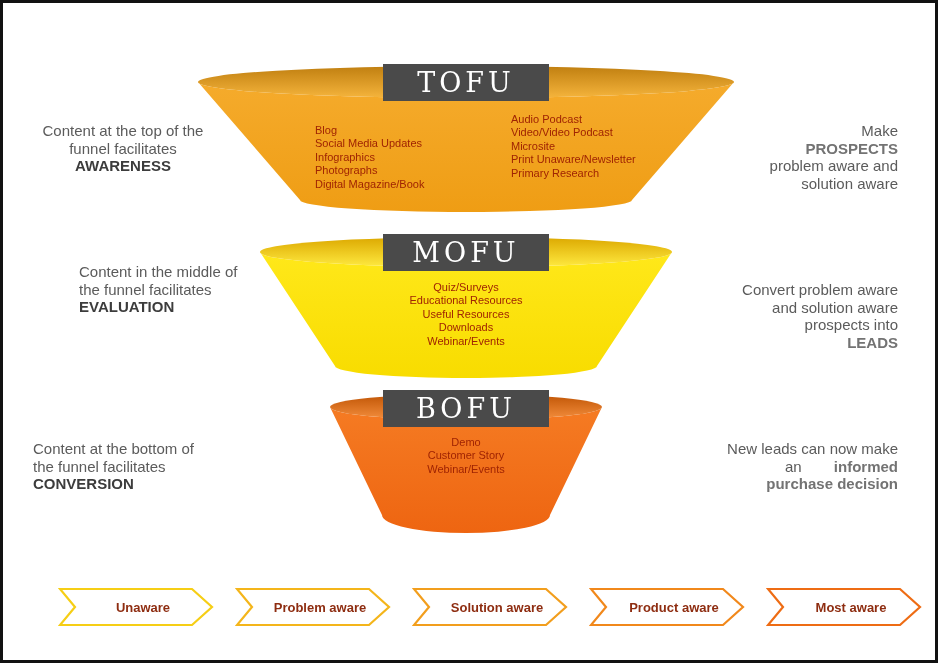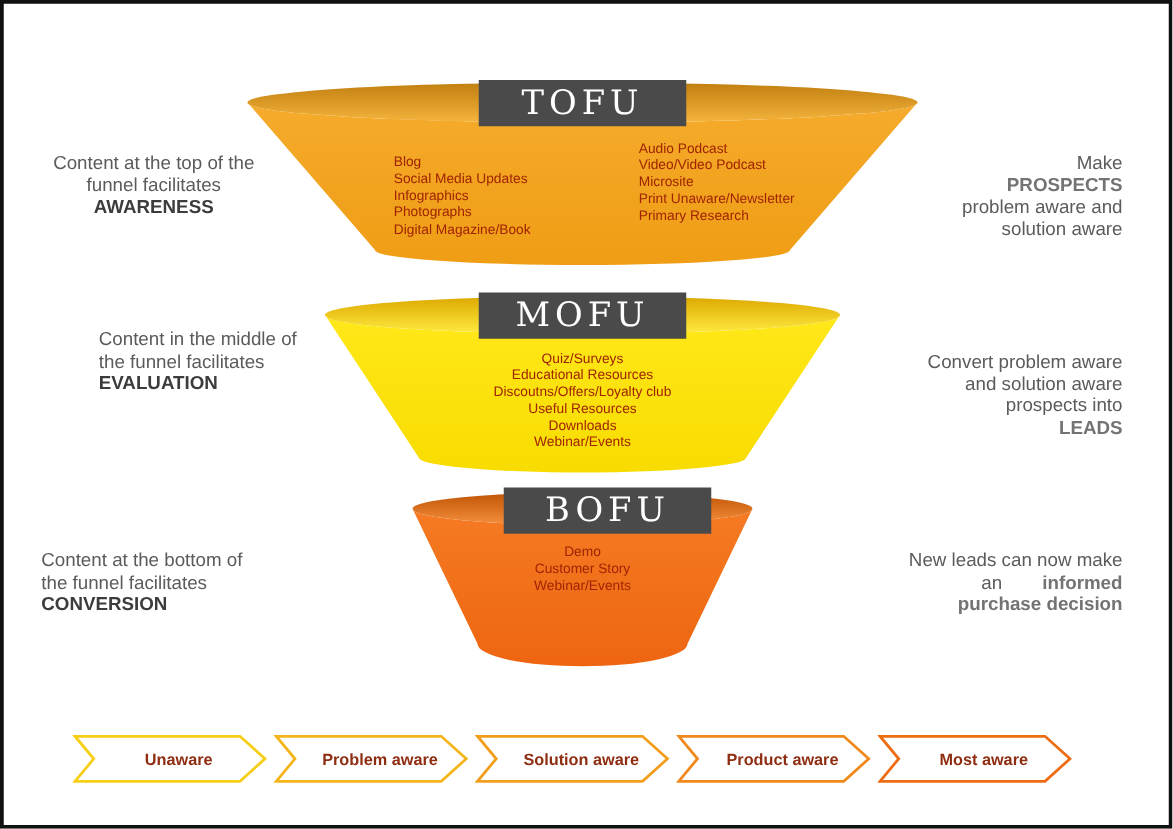--- a/index.html
+++ b/index.html
@@ -11,21 +11,21 @@
   .funnel-svg { position:absolute; left:0; top:0; }
 
   .stage-label-box {
     position:absolute; width:166px; height:37px;
     background:#4A4A4A; color:#ffffff;
     font-family:"DejaVu Serif", serif; font-size:27px; letter-spacing:4px;
     display:flex; align-items:center; justify-content:center;
   }
   .tofu-badge { left:380px; top:61px; }
   .mofu-badge { left:380px; top:231px; }
-  .bofu-badge { left:400px; top:387px; }
+  .bofu-badge { left:380px; top:387px; }
 
   .funnel-items {
     position:absolute; color:#A02403;
     font-size:11px; line-height:13.4px;
   }
   .tofu-col1 { left:312px; top:121px; text-align:left; }
   .tofu-col2 { left:484px; top:110px; text-align:left;margin-left:24px; }
   .mofu-list { left:313px; top:278px; width:300px; text-align:center; }
   .bofu-list { left:343px; top:433px; width:240px; text-align:center; }
 
@@ -38,21 +38,21 @@
   .note-right strong { color:#737373;padding-left:28px; }
   .nl1 { left:30px; top:119px;text-align:center; }
   .nl2 { left:30px; top:260px;margin-left:46px; }
   .nl3 { left:30px; top:437px; }
   .nr1 { left:755px; top:119px; width:140px; }
   .nr2 { left:735px; top:278px; width:160px; }
   .nr3 { left:723px; top:437px; width:172px; }
 
   .stage-row {
     position:absolute; left:55px; top:584px;
-    display:flex; gap:4px;
+    display:flex; gap:20px;
   }
   .chev-text {
     font-family:"Liberation Sans", sans-serif;
     font-size:13px; font-weight:bold; fill:#8E2D11;
   }
 </style>
 </head>
 <body>
 
 <div class="frame">
@@ -116,21 +116,20 @@
     <div>Audio Podcast</div>
     <div>Video/Video Podcast</div>
     <div>Microsite</div>
     <div>Print Unaware/Newsletter</div>
     <div>Primary Research</div>
   </div>
 
   <div class="funnel-items mofu-list">
     <div>Quiz/Surveys</div>
     <div>Educational Resources</div>
-    <div>Discoutns/Offers/Loyalty club</div>
     <div>Useful Resources</div>
     <div>Downloads</div>
     <div>Webinar/Events</div>
   </div>
 
   <div class="funnel-items bofu-list">
     <div>Demo</div>
     <div>Customer Story</div>
     <div>Webinar/Events</div>
   </div>

